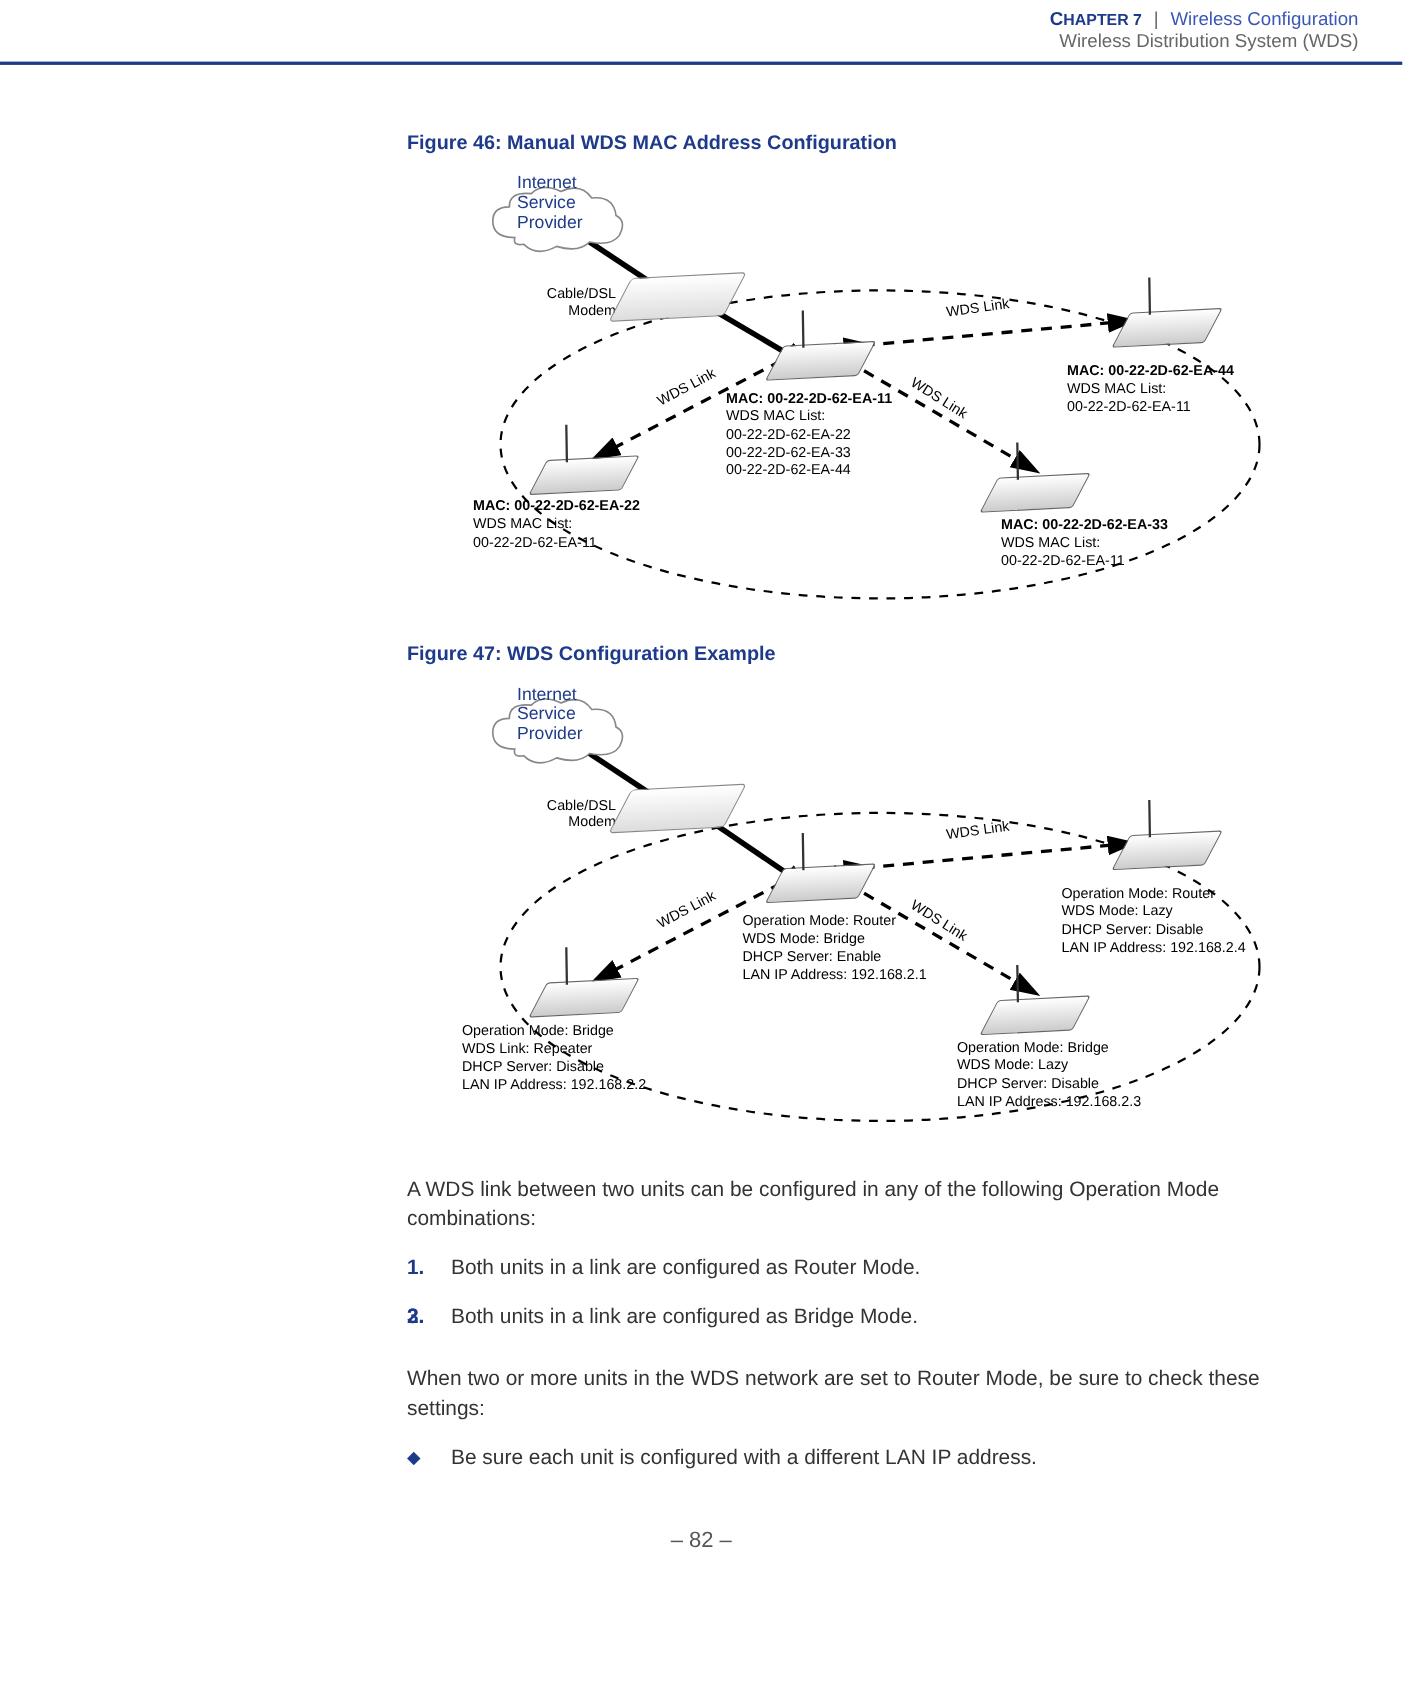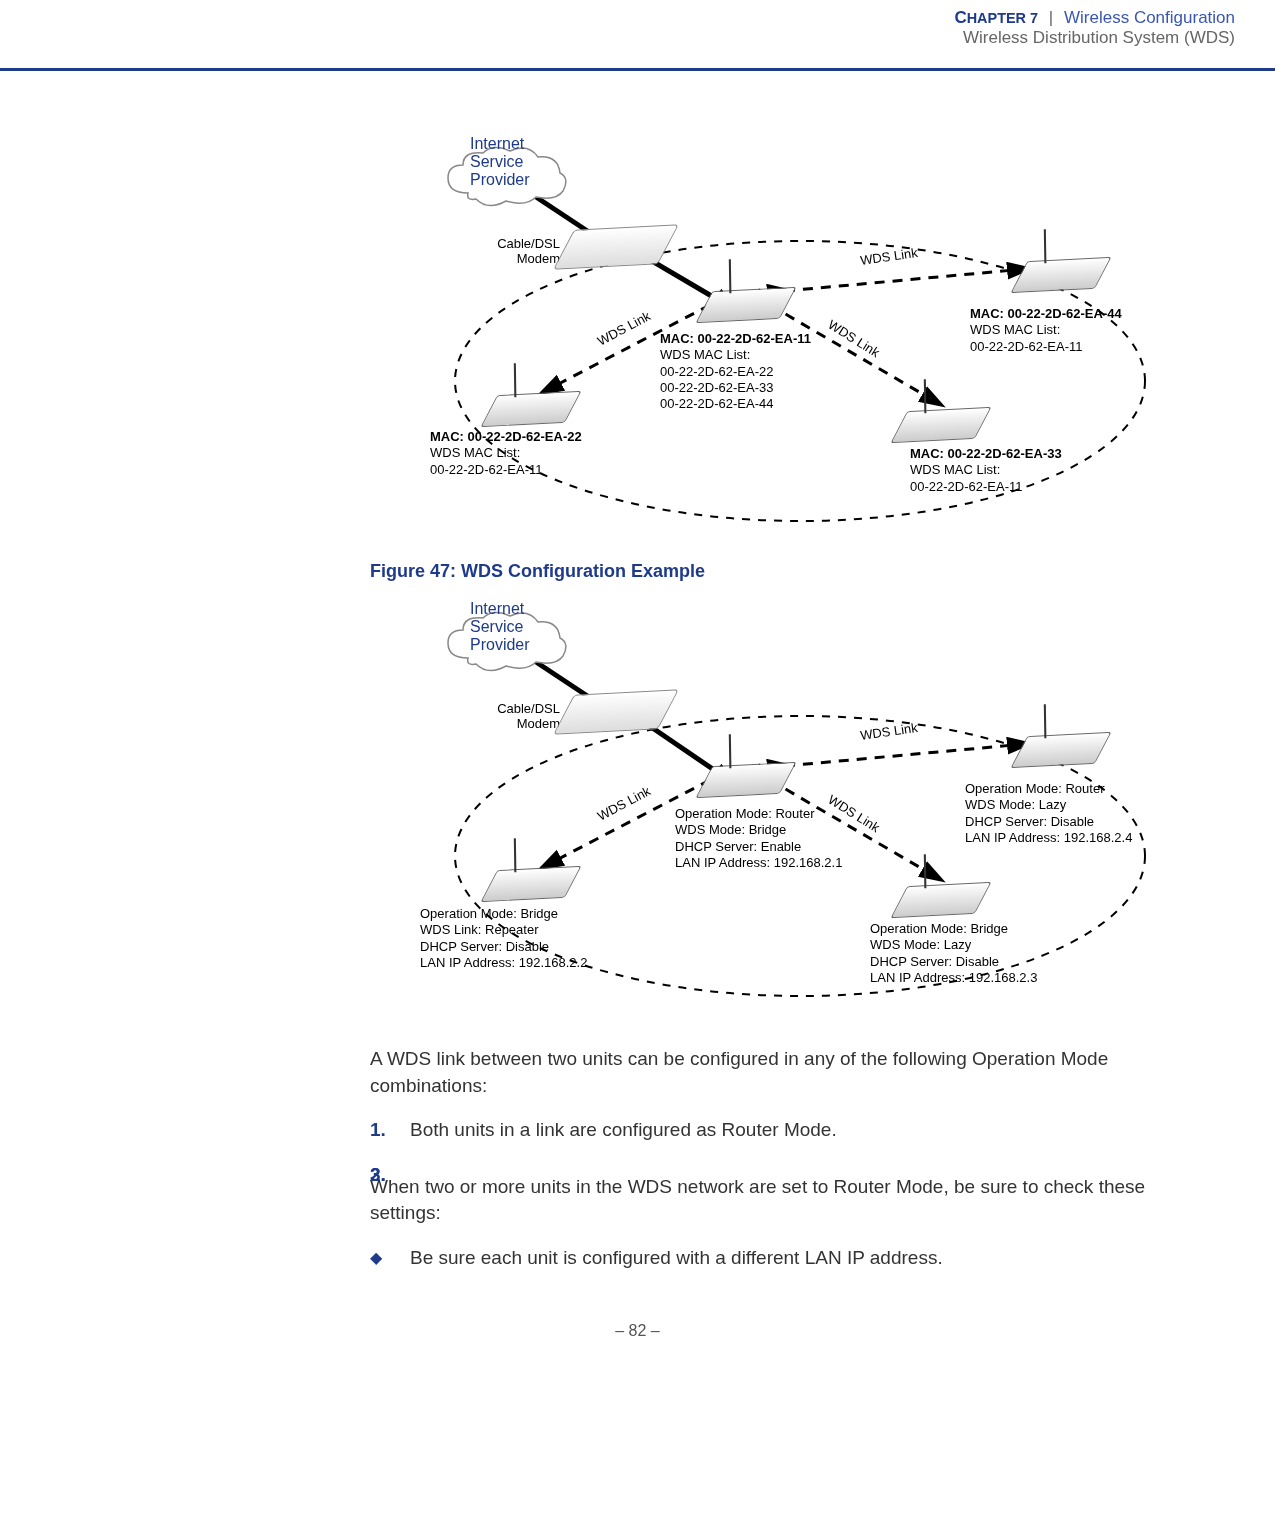--- a/index.html
+++ b/index.html
@@ -6,21 +6,21 @@
     margin: 0;
     padding: 0;
     font-family: Verdana, Arial, sans-serif;
     font-size: 16px;
     color: #333;
     width: 1275px;
     background: #fff;
   }
   .header {
     text-align: right;
-    padding: 8px 40px 20px;
+    padding: 8px 40px 8px;
     border-bottom: 3px solid #1e3a8a;
     font-size: 17px;
   }
   .header .chapter { color: #1e3a8a; font-weight: bold; font-variant: small-caps; }
   .header .sep { color: #666; margin: 0 6px; }
   .header .chaptitle { color: #3a56b4; }
   .header .sectiontitle { color: #666; display: block; }
   .content {
     margin: 60px 40px 0 370px;
     width: 830px;
@@ -126,37 +126,38 @@
     position: absolute;
     left: 0;
     color: #1e3a8a;
     font-size: 16px;
     top: 2px;
   }
   .pagenum {
     text-align: center;
     margin: 50px 0 20px;
     color: #555;
-    font-size: 16px;
+    font-size: 20px;
   }
 </style>
 </head>
 <body>
 
 <div class="header">
   <span>
     <span class="chapter"><span>C</span><span style="font-size:0.85em">HAPTER 7</span></span>
     <span class="sep">|</span>
     <span class="chaptitle">Wireless Configuration</span>
   </span>
   <span class="sectiontitle">Wireless Distribution System (WDS)</span>
 </div>
 
 <div class="content">
 
+  <div class="figcap">Figure 46:  Manual WDS MAC Address Configuration</div>
 
   <div class="diagram">
     <svg class="net">
       <defs>
         <marker id="arrow" markerWidth="10" markerHeight="10" refX="6" refY="3" orient="auto" markerUnits="strokeWidth">
           <path d="M0,0 L0,6 L9,3 z" fill="#000"></path>
         </marker>
       </defs>
       <ellipse cx="390" cy="250" rx="345" ry="140" stroke="#000" stroke-width="2" stroke-dasharray="8,8" fill="none"></ellipse>
       <line x1="120" y1="62" x2="200" y2="115" stroke="#000" stroke-width="5"></line>
@@ -287,21 +288,21 @@
       <div>DHCP Server: Disable</div>
       <div>LAN IP Address: 192.168.2.4</div>
     </div>
   </div>
 
   <p class="bodytext">A WDS link between two units can be configured in any of the following Operation Mode combinations:</p>
 
   <ol class="numbered">
     <li><span class="num">1.</span><span>Both units in a link are configured as Router Mode.</span></li>
     <li><span class="num">2.</span></li>
-    <li><span class="num">3.</span></li>
+    <li><span class="num">3.</span><span>Both units in a link are configured as Bridge Mode.</span></li>
   </ol>
 
   <p class="bodytext">When two or more units in the WDS network are set to Router Mode, be sure to check these settings:</p>
 
   <ul class="diamond">
     <li><span>Be sure each unit is configured with a different LAN IP address.</span></li>
   </ul>
 
 </div>
 

